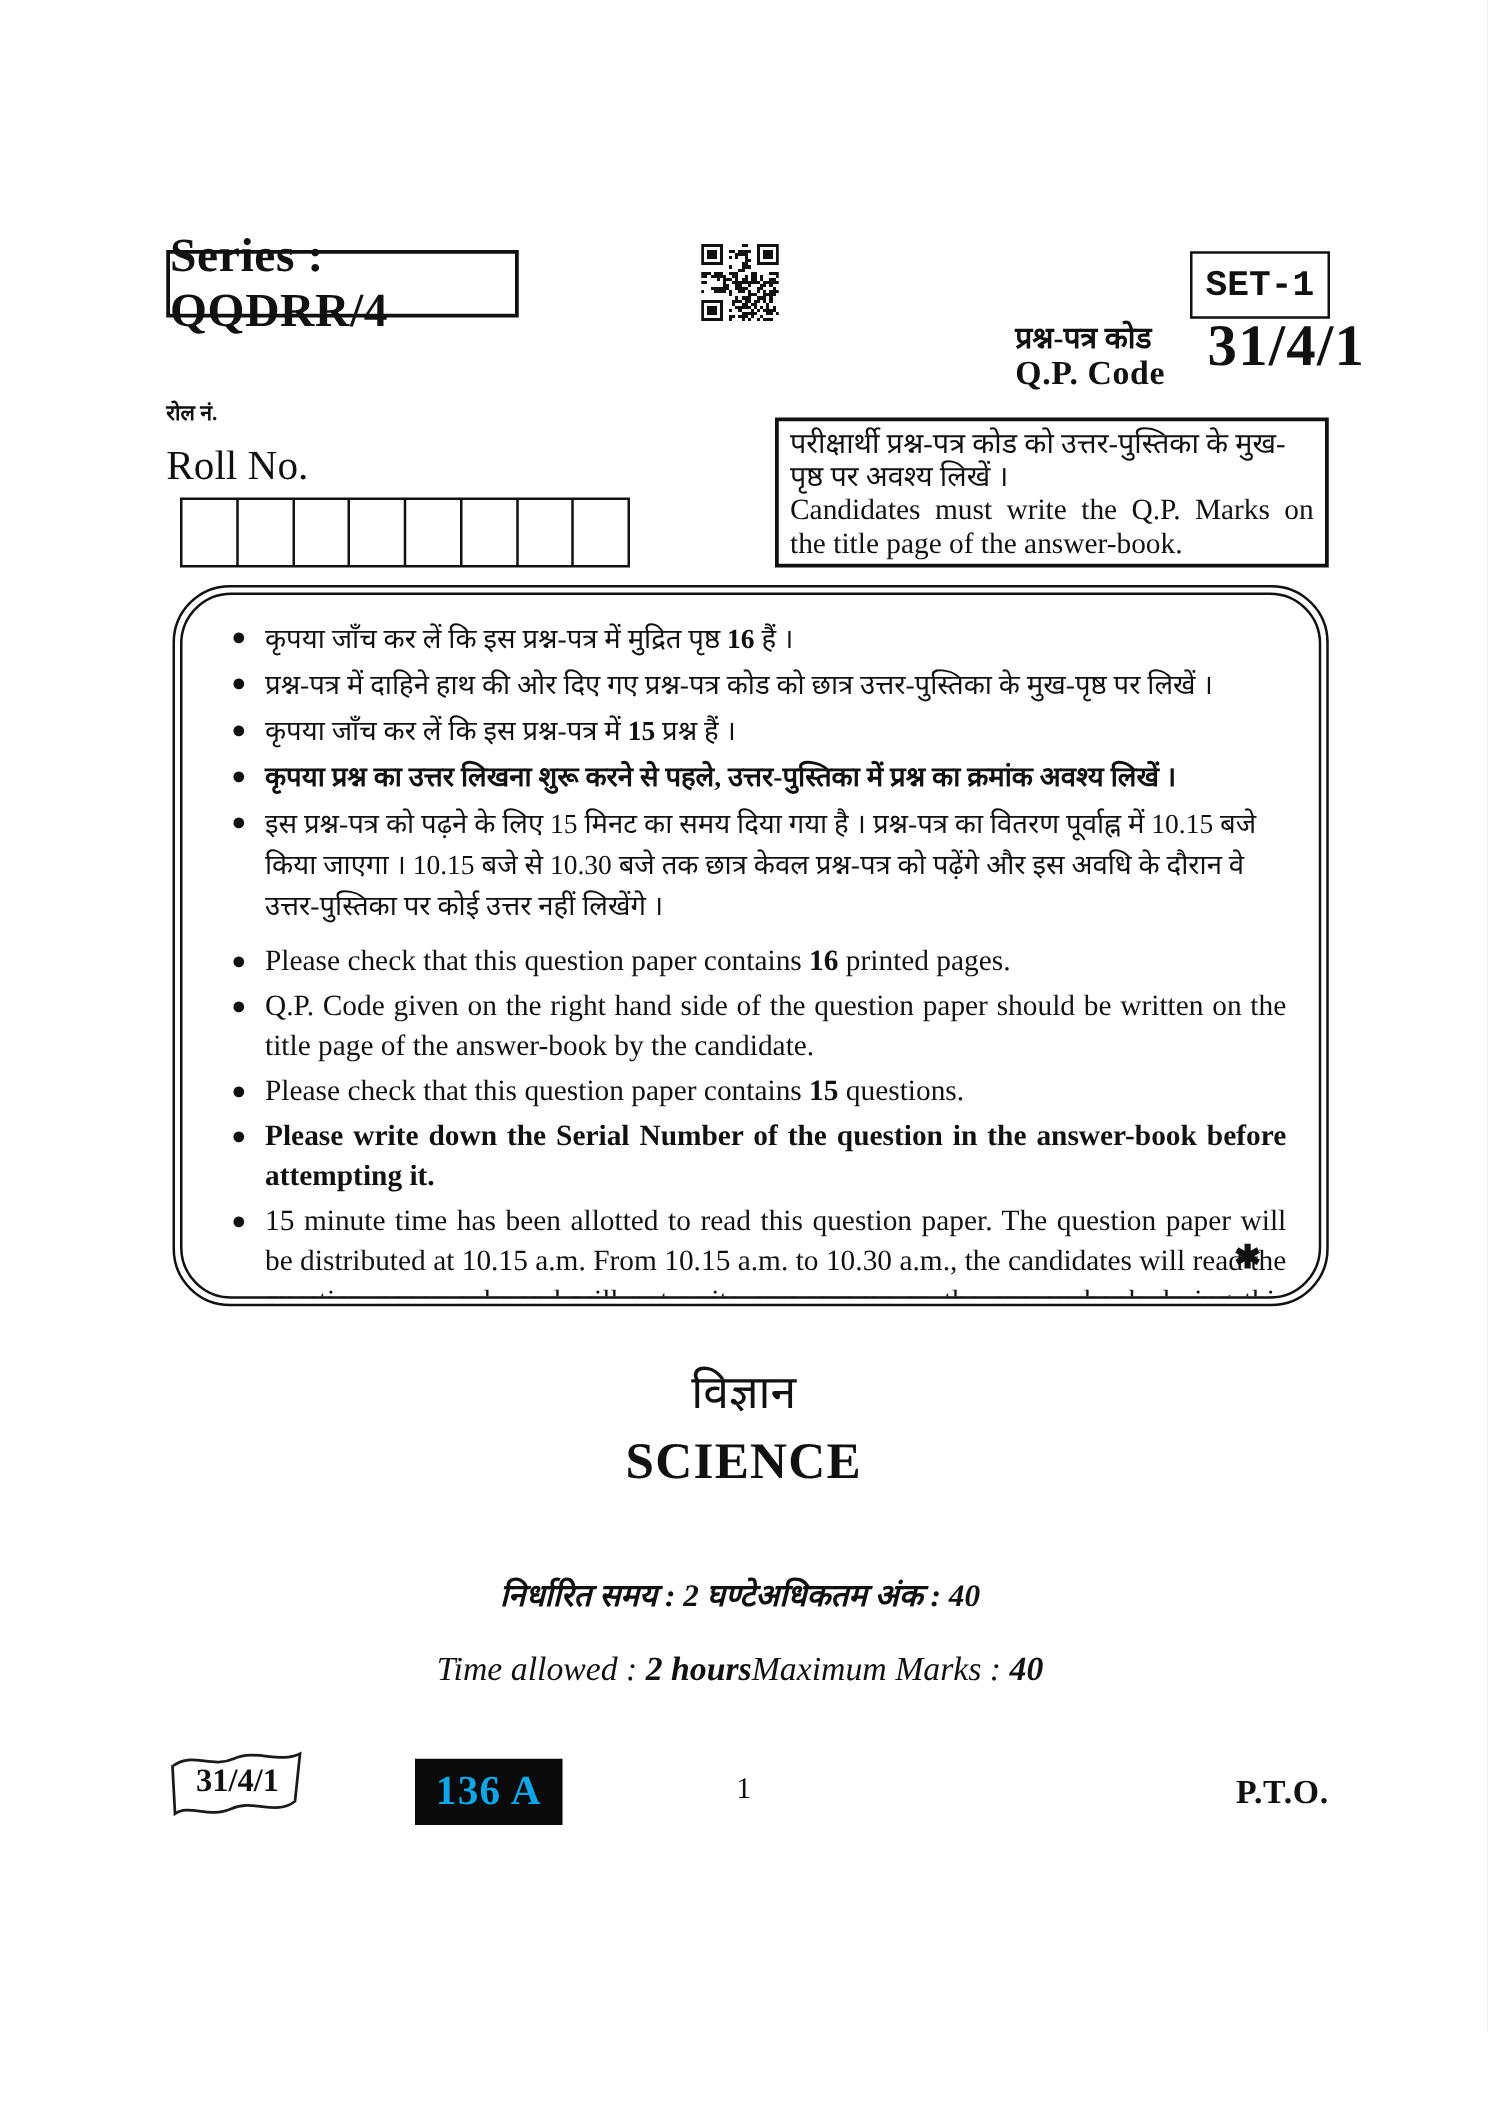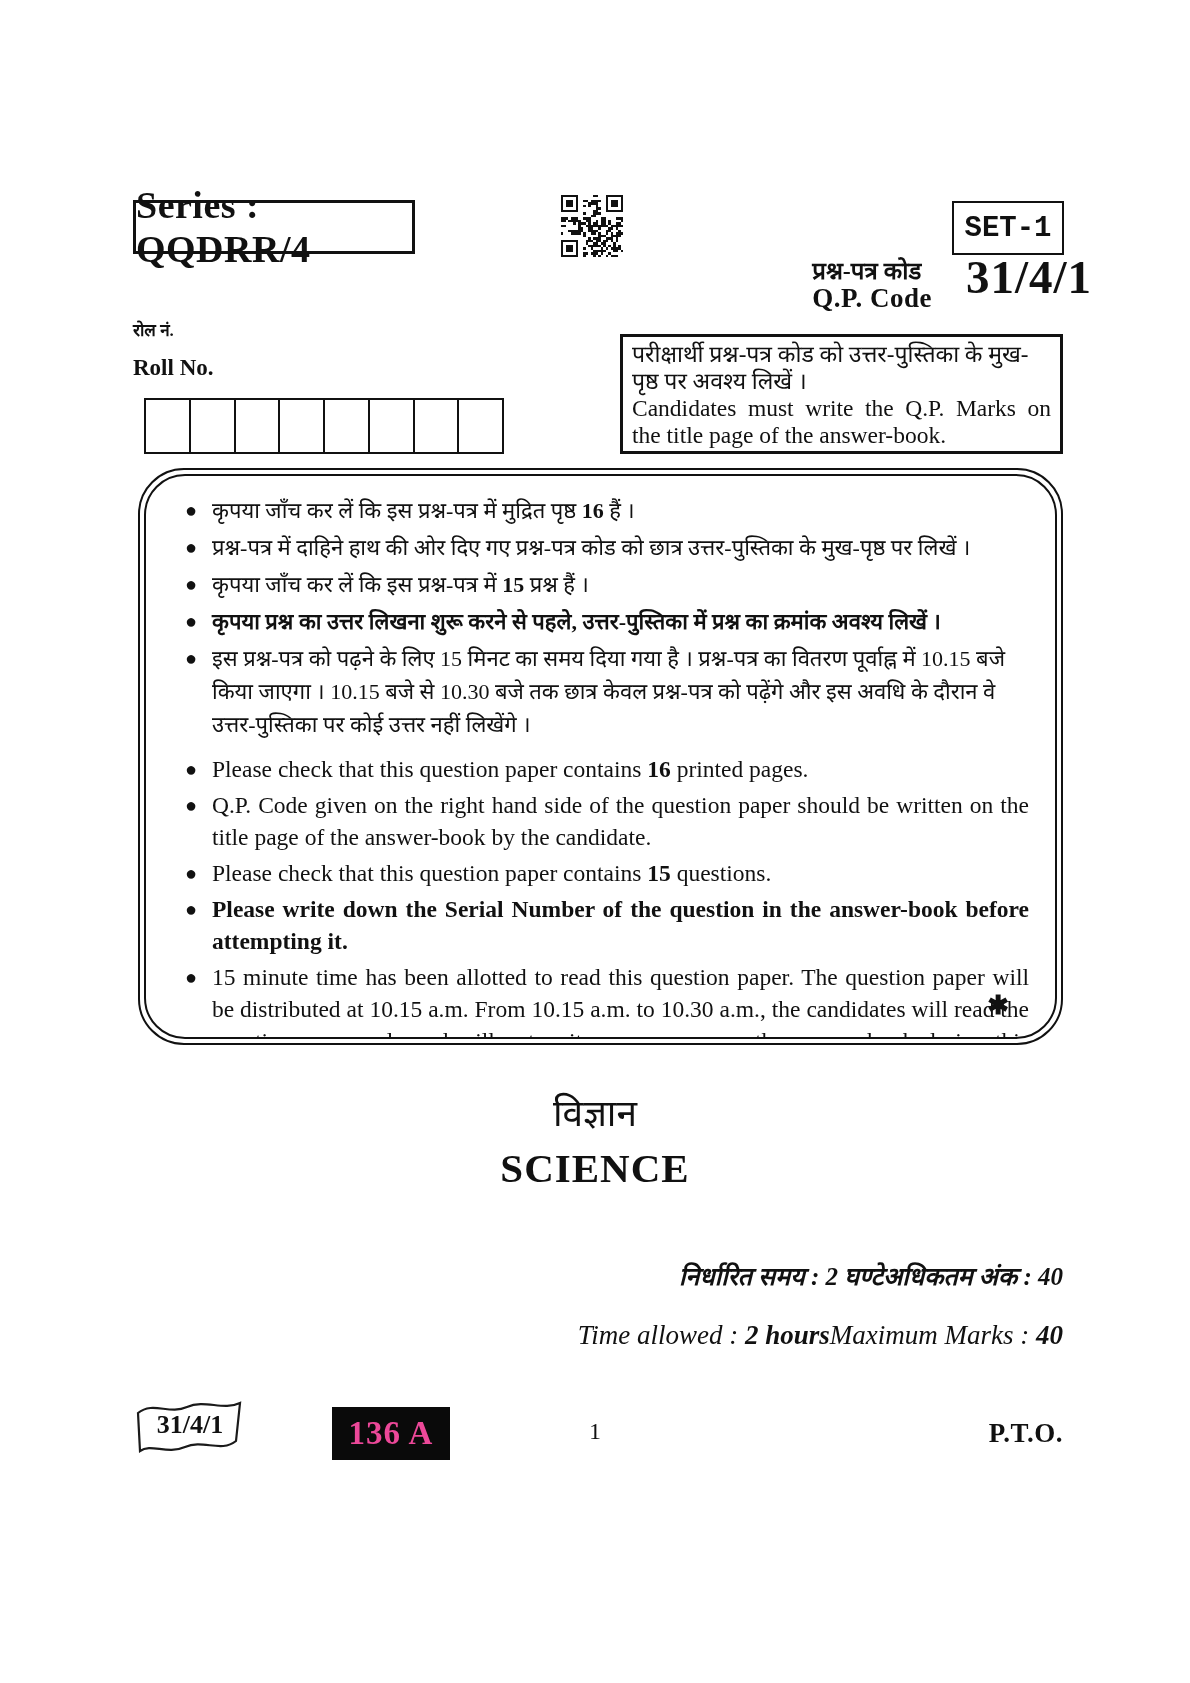--- a/index.html
+++ b/index.html
@@ -31,21 +31,21 @@
   }
   .qp-labels .l1{font-weight:bold;font-size:24px;}
   .qp-labels .l2{font-weight:bold;font-size:27px;letter-spacing:.5px;}
   .qp-value{
     position:absolute;left:966px;top:250px;
     font-weight:bold;font-size:47px;letter-spacing:1px;
   }
 
   
   .roll-hi{position:absolute;left:133px;top:318px;font-weight:bold;font-size:17px;}
-  .roll-en{position:absolute;left:133px;top:355px;font-weight:bold;font-size:23px;}
+  .roll-en{position:absolute;left:133px;top:355px;font-weight:normal;font-size:33px;}
   .roll-boxes{
     position:absolute;left:144px;top:398px;width:360px;height:56px;
     display:flex;border:2.5px solid #111;box-sizing:border-box;
   }
   .roll-boxes .cell{flex:1;border-right:2.5px solid #111;}
   .roll-boxes .cell:last-child{border-right:none;}
 
   
   .qp-note{
     position:absolute;left:620px;top:334px;width:443px;height:120px;
@@ -86,36 +86,36 @@
   .title-hi{
     position:absolute;left:0;top:1086px;width:100%;text-align:center;
     font-weight:normal;font-size:37px;
   }
   .title-en{
     position:absolute;left:0;top:1144px;width:100%;text-align:center;
     font-weight:bold;font-size:41px;letter-spacing:1px;
   }
 
   
-  .meta-row{position:absolute;left:121px;right:127px;display:flex;justify-content:flex-end;}
+  .meta-row{position:absolute;left:121px;right:127px;display:flex;justify-content:center;}
   .meta-hi-row{top:1258px;font-style:italic;font-weight:bold;font-size:25px;}
   .meta-en-row{top:1320px;font-style:italic;font-size:27px;}
   .meta-en-row .val{font-weight:bold;}
   .meta-hi-row .val{font-weight:bold;}
 
   
   .flag{position:absolute;left:131px;top:1398px;width:118px;height:62px;}
   .flag svg{position:absolute;left:0;top:0;}
   .flag .code{
     position:absolute;left:0;top:12px;width:100%;text-align:center;
     font-weight:bold;font-size:26px;
   }
   .stamp{
     position:absolute;left:332px;top:1407px;width:118px;height:53px;
-    background:#0a0a0a;color:#ec4899;
+    background:#0a0a0a;color:#0ea5e9;
     display:flex;align-items:center;justify-content:center;
     font-weight:bold;font-size:33px;letter-spacing:1px;
   }
   .page-num{
     position:absolute;left:0;top:1418px;width:100%;text-align:center;
     font-size:24px;
   }
   .pto{
     position:absolute;right:127px;top:1418px;
     font-weight:bold;font-size:27px;letter-spacing:.5px;

